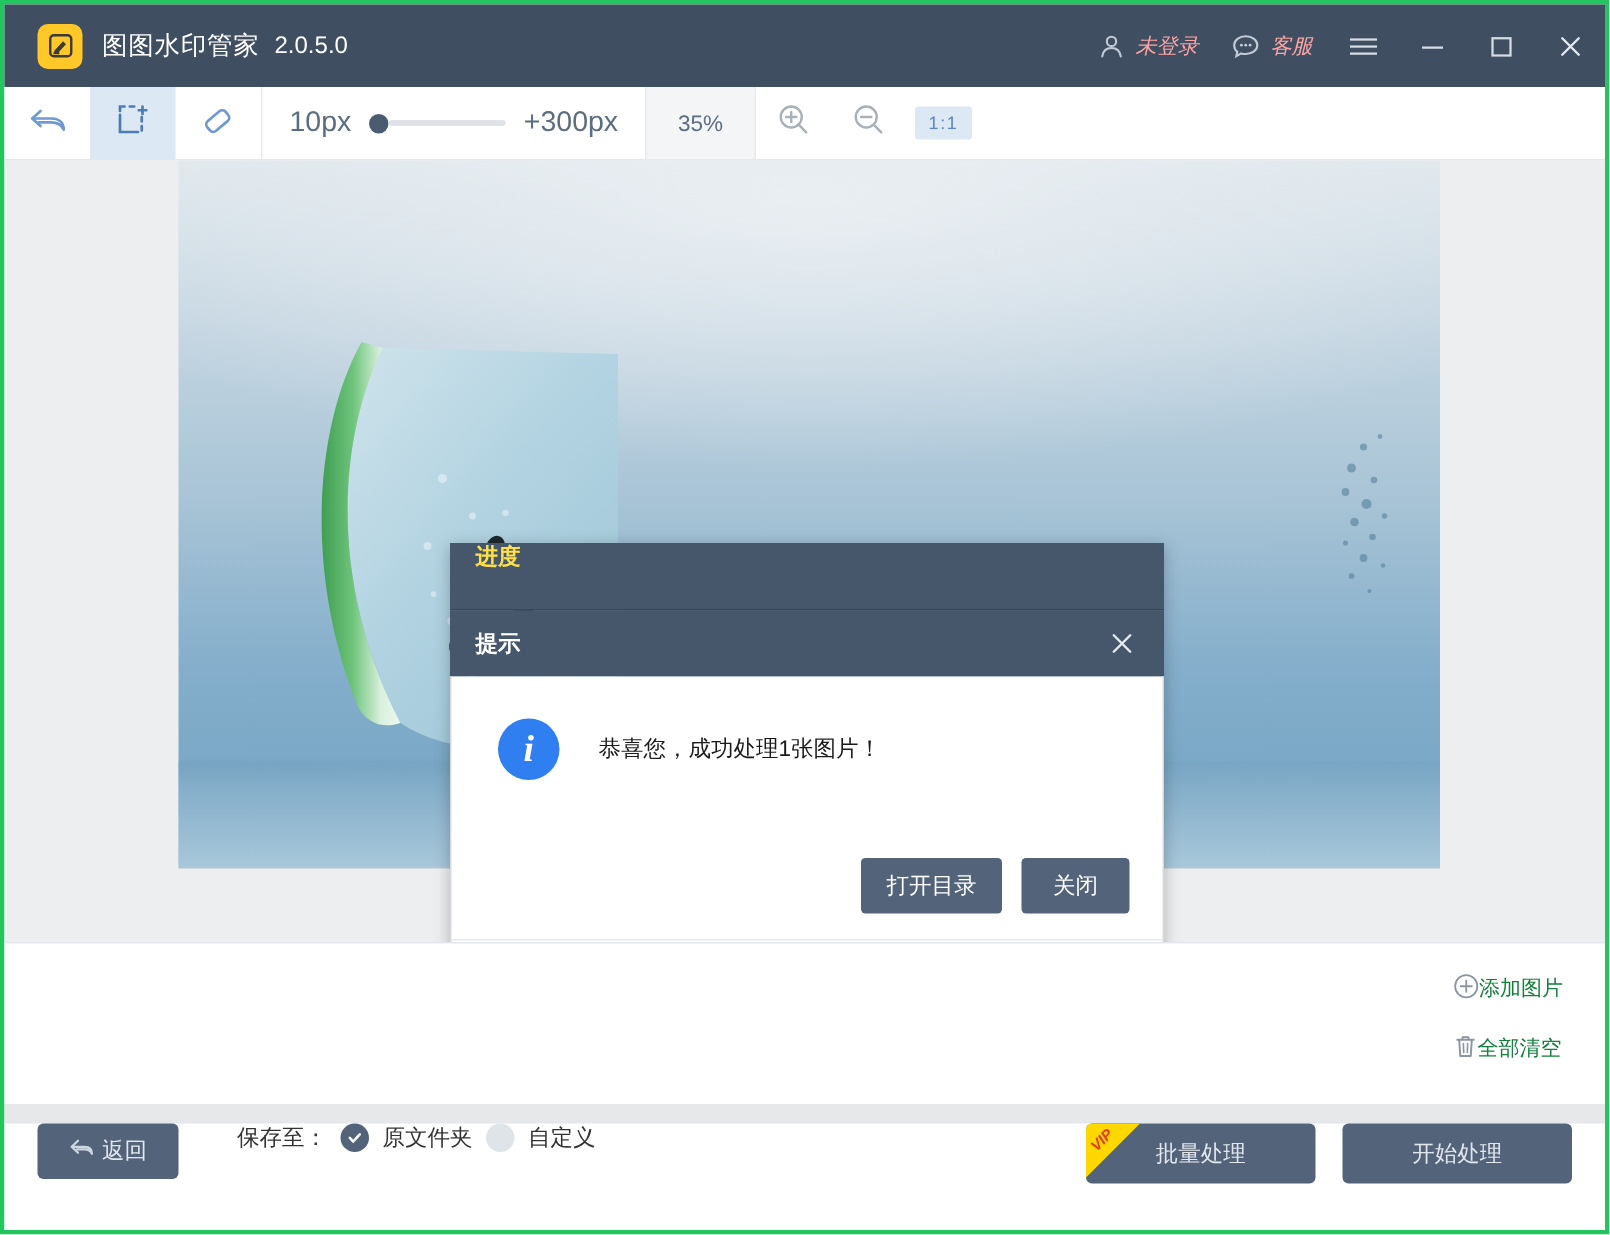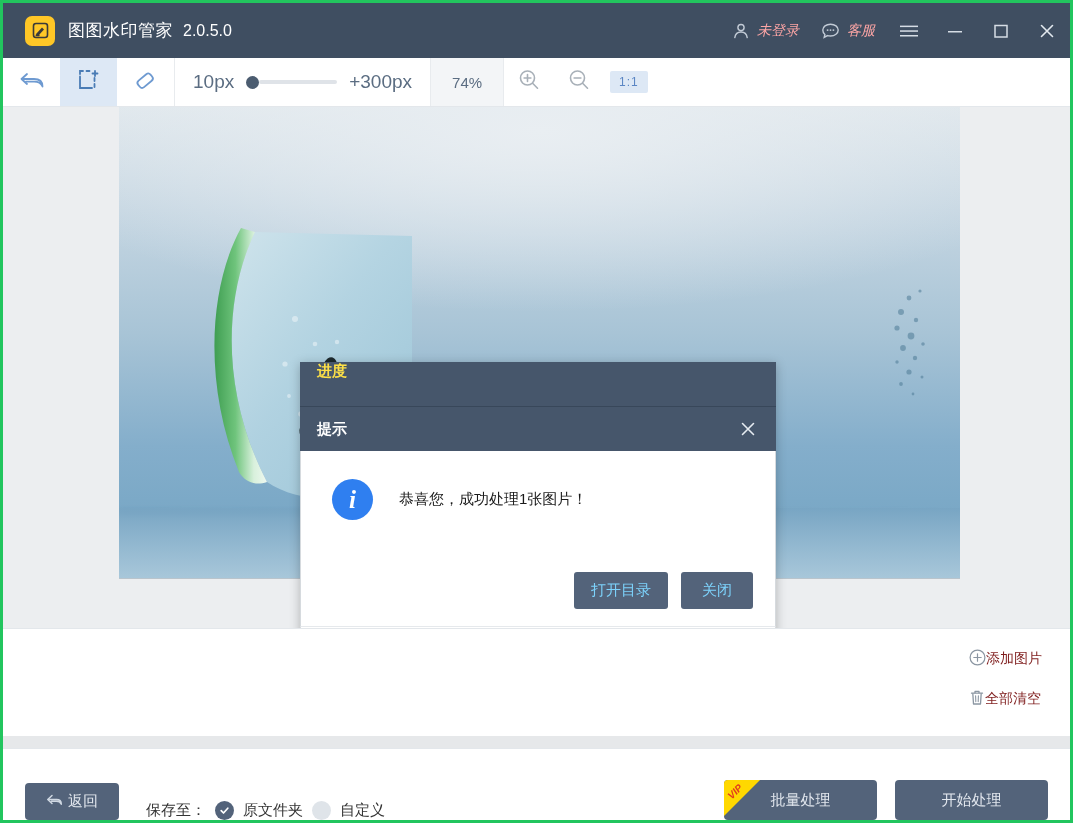--- a/index.html
+++ b/index.html
@@ -153,21 +153,21 @@
     display: flex; align-items: center; justify-content: center;
     color: #ffffff; font-size: 25px; font-style: italic;
     font-family: "Liberation Serif", serif; font-weight: bold;
     flex: 0 0 41px;
   }
   .tip-msg { font-size: 15px; color: #1a1a1a; }
   .tip-btn-row {
     position: absolute; right: 22px; bottom: 17px; display: flex; gap: 13px;
   }
   .btn-dark {
-    background: #53637a; color: #7dd3fc; font-size: 15px;
+    background: #53637a; color: #ffffff; font-size: 15px;
     border: none; border-radius: 3px; padding: 9px 17px; cursor: pointer;
     min-width: 72px; text-align: center;
   }
   .tip-foot {
     background: #ffffff; height: 49px; position: relative;
     border: 1px solid #d6dade; border-top: 1px solid #e6e9ec;
   }
   .tip-foot .btn-dark {
     position: absolute; right: 22px; top: 6px;
   }
@@ -200,28 +200,28 @@
   .thumb-name {
     font-size: 13px; color: #333; margin-top: 9px; margin-left: -8px;
     white-space: nowrap;
   }
   .panel-actions {
     position: absolute; right: 28px; top: 20px;
     display: flex; flex-direction: column; gap: 20px; align-items: flex-start;
   }
   .panel-action {
     display: flex; align-items: center; gap: 0;
-    font-size: 14px; color: #7f1d1d; cursor: pointer;
+    font-size: 14px; color: #15803d; cursor: pointer;
   }
 
   
   .gap-strip { flex: 0 0 12px; background: #e6e8ea; }
   .bottombar {
     flex: 0 0 72px; background: #ffffff; border-top: 1px solid #e3e7eb;
-    display: flex; align-items: flex-end; padding: 0 22px; position: relative;
+    display: flex; align-items: flex-start; padding: 0 22px; position: relative; gap: 12px;
   }
   .btn-back {
     background: #53637a; color: #e2e7ee; font-size: 15px; border: none;
     border-radius: 4px; width: 94px; height: 37px; cursor: pointer;
     display: flex; align-items: center; justify-content: center; gap: 5px;
   }
   .save-to {
     display: flex; align-items: center; gap: 9px; margin-left: 27px;
     font-size: 15px; color: #333;
   }
@@ -347,21 +347,21 @@
     </div>
     <div class="tool-sep"></div>
     <div class="slider-group">
       <span class="slider-label">10px</span>
       <span class="slider-track-wrap">
         <span class="slider-knob"></span>
         <span class="slider-track"></span>
       </span>
       <span class="slider-label">+300px</span>
     </div>
-    <div class="zoom-pct">74%</div>
+    <div class="zoom-pct">35%</div>
     <div class="zoom-btn">
       <span>
         <svg width="26" height="26" viewBox="0 0 26 26">
           <circle cx="11.5" cy="11" r="7" fill="none" stroke="#a8b0b8" stroke-width="1.6"></circle>
           <path d="M16.6 16.3 L21.5 21.2" stroke="#a8b0b8" stroke-width="1.6" stroke-linecap="round"></path>
           <path d="M11.5 7.6 L11.5 14.4 M8.1 11 L14.9 11" stroke="#a8b0b8" stroke-width="1.6" stroke-linecap="round"></path>
         </svg>
       </span>
     </div>
     <div class="zoom-btn">

